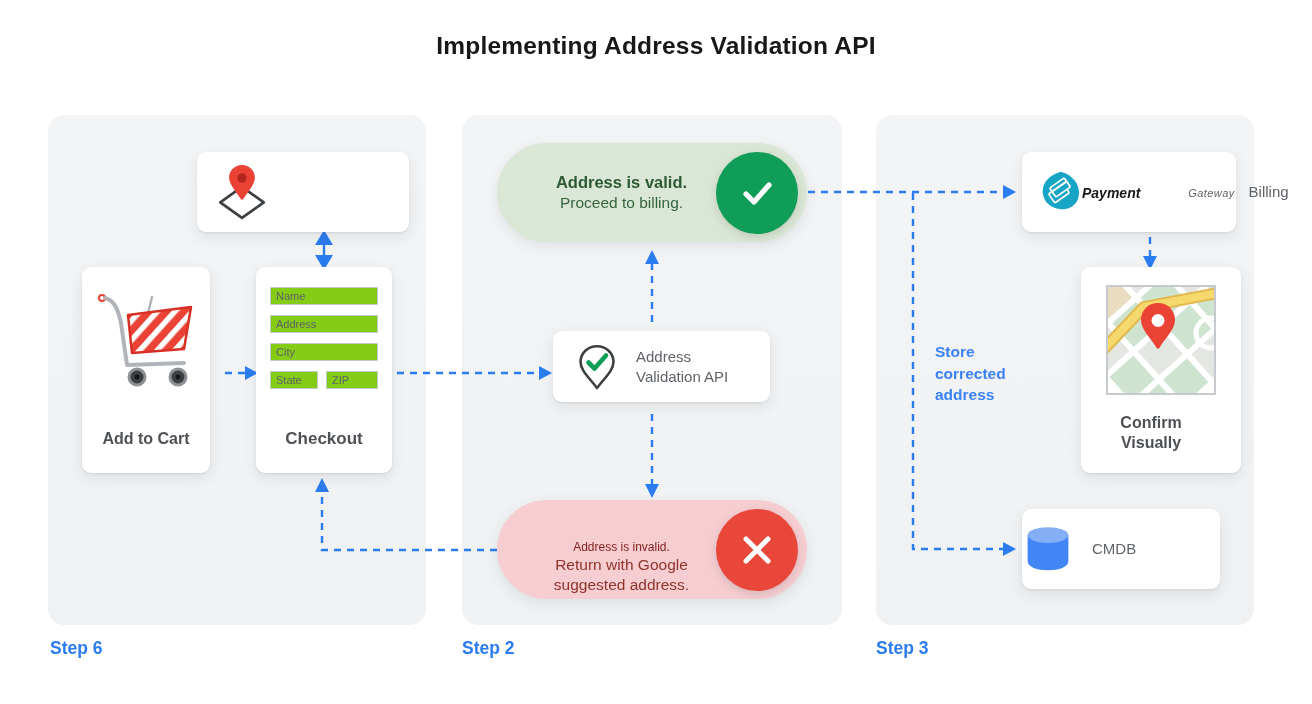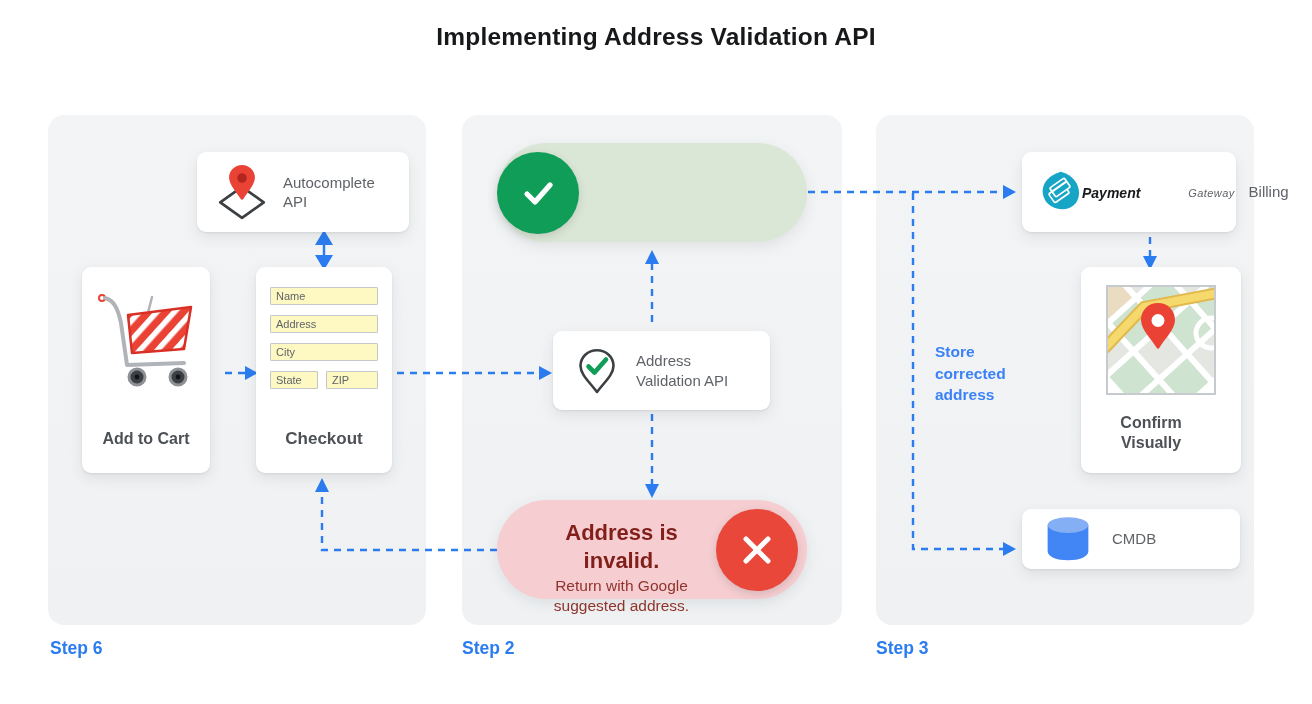--- a/index.html
+++ b/index.html
@@ -3,21 +3,21 @@
 <meta charset="utf-8">
 <style>
   html,body { margin:0; padding:0; background:#ffffff; }
   .canvas {
     position:relative; width:1312px; height:704px;
     background:#ffffff; overflow:hidden;
     font-family:"Liberation Sans", sans-serif;
     color:#5f6368;
   }
   .title {
-    position:absolute; top:23px; left:0; width:100%;
+    position:absolute; top:32px; left:0; width:100%;
     text-align:center; font-size:24.5px; font-weight:700;
     color:#17181a; letter-spacing:.2px;
   }
   .panel {
     position:absolute; top:115px; height:510px; width:378px;
     background:linear-gradient(180deg,#f3f4f6 0%,#eff1f3 100%);
     border-radius:16px; z-index:1;
   }
   #panel1 { left:48px; }
   #panel2 { left:462px; width:380px; }
@@ -41,54 +41,54 @@
   #addtocart-card { left:82px; top:267px; width:128px; height:206px; }
   #checkout-card  { left:256px; top:267px; width:136px; height:206px; }
   .bottom-label {
     position:absolute; bottom:24px; left:0; width:100%; text-align:center;
     font-size:16px; font-weight:700; color:#4d5156; line-height:1.25;
   }
   .cart-art { position:absolute; left:50%; top:18px; transform:translateX(-50%); }
   .form-area { position:absolute; left:14px; top:20px; width:108px; }
   .form-area input {
     display:block; width:100%; height:18px; box-sizing:border-box;
-    border:1.5px solid #c3c6ca; border-radius:1px; background:#fef9c3;
+    border:1.5px solid #c3c6ca; border-radius:1px; background:#84cc16;
     font-family:"Liberation Sans",sans-serif; font-size:11px; color:#5f6368;
     padding:0 0 0 5px; margin:0 0 10px 0; outline:none;
   }
   .form-area input::placeholder { color:#5f6368; opacity:1; }
   .row2 { display:flex; gap:8px; }
   .row2 input.state { width:48px; }
   .row2 input.zip { width:52px; }
 
   
   .pill {
     position:absolute; left:497px; width:310px; height:99px; border-radius:50px;
     display:flex; align-items:center; z-index:3;
     box-shadow:0 4px 14px rgba(60,64,67,.10);
   }
   #valid-pill { top:143px; background:#dbe7d6; }
   #invalid-pill { top:500px; background:#f6ced2; }
   .pill-text { flex:1; text-align:center; padding-left:30px; line-height:1.3; }
   #valid-pill .pill-title { font-size:16.5px; font-weight:700; color:#2b5a33; }
   #valid-pill .pill-sub { font-size:15.5px; color:#35653d; }
-  #invalid-pill .pill-title { font-size:22px; font-weight:700; color:#821f1a;margin-top:36px; }
+  #invalid-pill .pill-title { font-size:12px; font-weight:400; color:#821f1a;margin-top:36px; }
   #invalid-pill .pill-sub { font-size:15.5px; color:#8f332c; }
   .pill-circle {
     flex:none; width:82px; height:82px; border-radius:50%; margin-right:9px;
     display:flex; align-items:center; justify-content:center;
     box-shadow:0 3px 8px rgba(60,64,67,.18);
   }
   #valid-pill .pill-circle { background:#0f9d58; }
   #invalid-pill .pill-circle { background:#e8473a; }
-  #validation-card { left:553px; top:331px; width:197px; height:79px; padding-left:20px; gap:15px; }
+  #validation-card { left:553px; top:331px; width:197px; height:71px; padding-left:20px; gap:15px; }
 
   
   #billing-card { left:1022px; top:152px; width:198px; height:80px; padding-left:16px; gap:14px; }
-  #cmdb-card { left:1022px; top:509px; width:198px; height:60px; padding-left:20px; gap:18px; }
+  #cmdb-card { left:1022px; top:509px; width:198px; height:80px; gap:18px; }
   #confirm-card { left:1081px; top:267px; width:160px; height:206px; }
   .map-frame {
     position:absolute; left:50%; top:18px; transform:translateX(-50%);
     width:106px; height:106px; border:2px solid #c6c9cd; box-sizing:content-box;
     overflow:hidden; background:#fff;
   }
   .logo-block { display:flex; align-items:center; line-height:1; }
   .logo-title { font-size:14px; font-weight:700; font-style:italic; color:#17191c; margin-top:2px; }
   .logo-sub { font-size:11px; font-style:italic; color:#5f6368; margin-top:2px; letter-spacing:.4px;margin-left:48px; }
   #store-note {
@@ -136,21 +136,20 @@
   </svg>
 
   <div class="card hcard" id="autocomplete-card">
     <span class="icon-wrap">
       <svg width="58" height="58" viewBox="0 0 56 56">
         <polygon points="28,23 49,38 28,53 7,38" fill="none" stroke="#3c4043" stroke-width="2.6" stroke-linejoin="round"></polygon>
         <path d="M28 2 C21 2 15.5 7.5 15.5 14 C15.5 21 24 30 26.6 34.4 q1.4 2.2 2.8 0 C32 30 40.5 21 40.5 14 C40.5 7.5 35 2 28 2 Z" fill="#ea4335"></path>
         <circle cx="28" cy="14.5" r="4.6" fill="#b3261e"></circle>
       </svg>
     </span>
-    <span class="card-label" style="width:104px;">Autocomplete API</span>
   </div>
 
   <div class="card" id="addtocart-card">
     <span class="cart-art">
       <svg width="112" height="112" viewBox="0 0 112 112">
         <defs>
           <pattern id="stripe" patternUnits="userSpaceOnUse" width="13" height="13" patternTransform="rotate(42)">
             <rect width="13" height="13" fill="#ea4335"></rect>
             <rect width="5.5" height="13" fill="#ffffff"></rect>
           </pattern>
@@ -175,20 +174,24 @@
       <input type="text" placeholder="City" style="">
       <div class="row2">
         <input type="text" class="state" placeholder="State" style="">
         <input type="text" class="zip" placeholder="ZIP" style="">
       </div>
     </div>
     <div class="bottom-label" style="font-size:17px;">Checkout</div>
   </div>
 
   <div class="pill" id="valid-pill">
+    <div class="pill-text">
+      <div class="pill-title">Address is valid.</div>
+      <div class="pill-sub">Proceed to billing.</div>
+    </div>
     <div class="pill-circle">
       <svg width="40" height="40" viewBox="0 0 40 40">
         <path d="M9 21 L17 29 L32 12" fill="none" stroke="#ffffff" stroke-width="5.2" stroke-linecap="round" stroke-linejoin="round"></path>
       </svg>
     </div>
   </div>
 
   <div class="card hcard" id="validation-card">
     <span class="icon-wrap">
       <svg width="48" height="48" viewBox="0 0 48 48">

